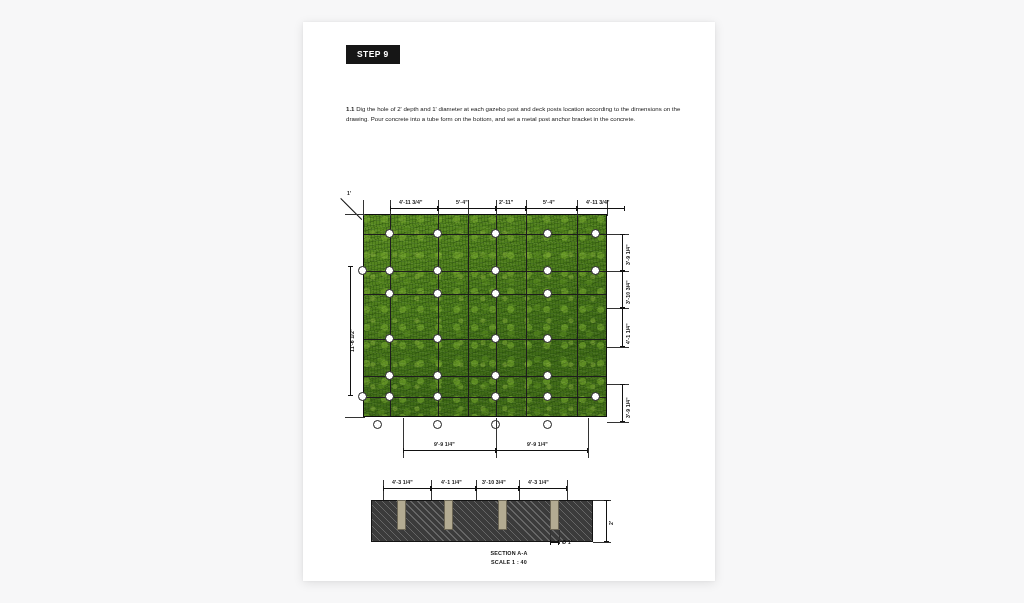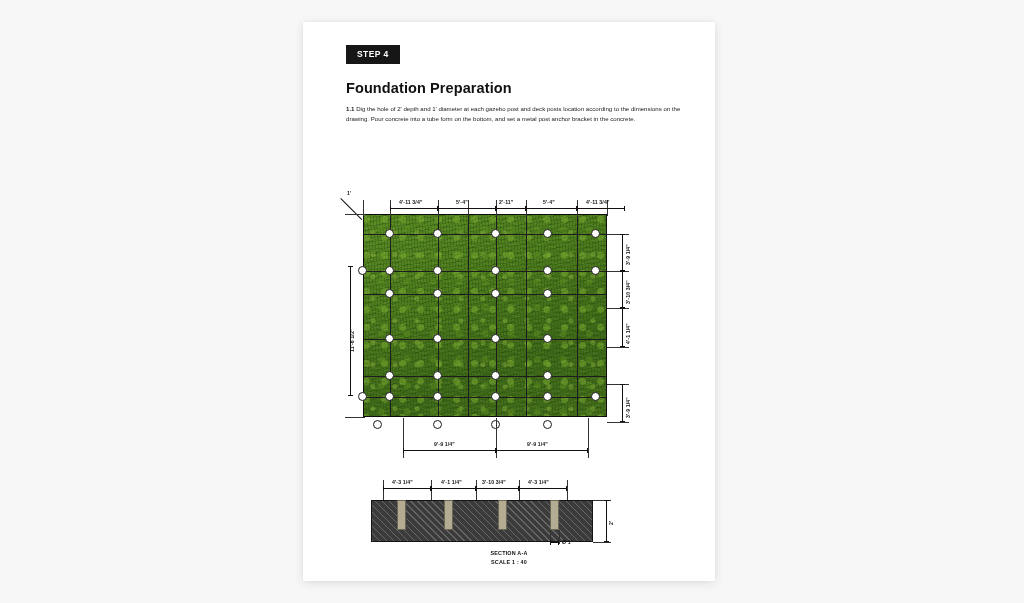--- a/index.html
+++ b/index.html
@@ -203,23 +203,22 @@
     color: #111;
     font-weight: bold;
     white-space: nowrap;
   }
 </style>
 </head>
 <body>
 
 <div id="page">
 
-  <div class="step-badge">STEP 4</div>
-
-  <div class="title">Foundation Preparation</div>
+  <div class="step-badge">STEP 9</div>
+
 
   <div class="body-text">
     <b>1.1</b>
     <span>Dig the hole of 2' depth and 1' diameter at each gazebo post and deck posts location according to the dimensions on the drawing. Pour concrete into a tube form on the bottom,  and set a metal post anchor bracket  in the concrete.</span>
   </div>
 
   <div id="drawing">
 
     <div class="grass">
       <div class="grass-noise"></div>

